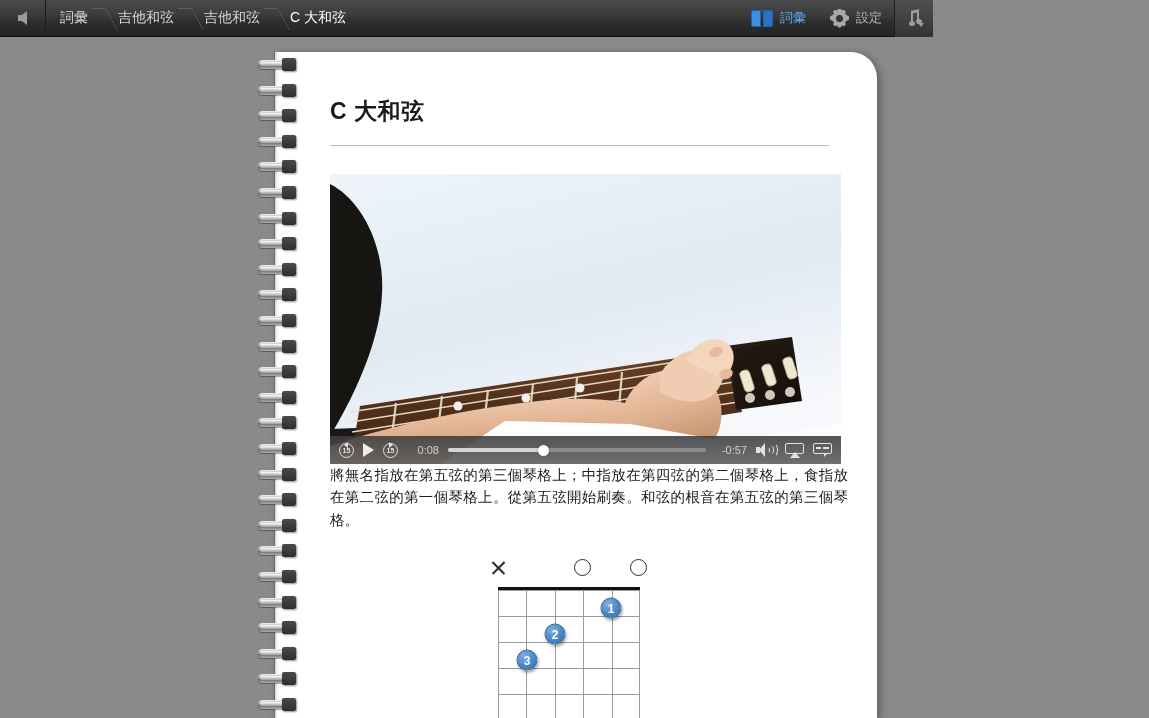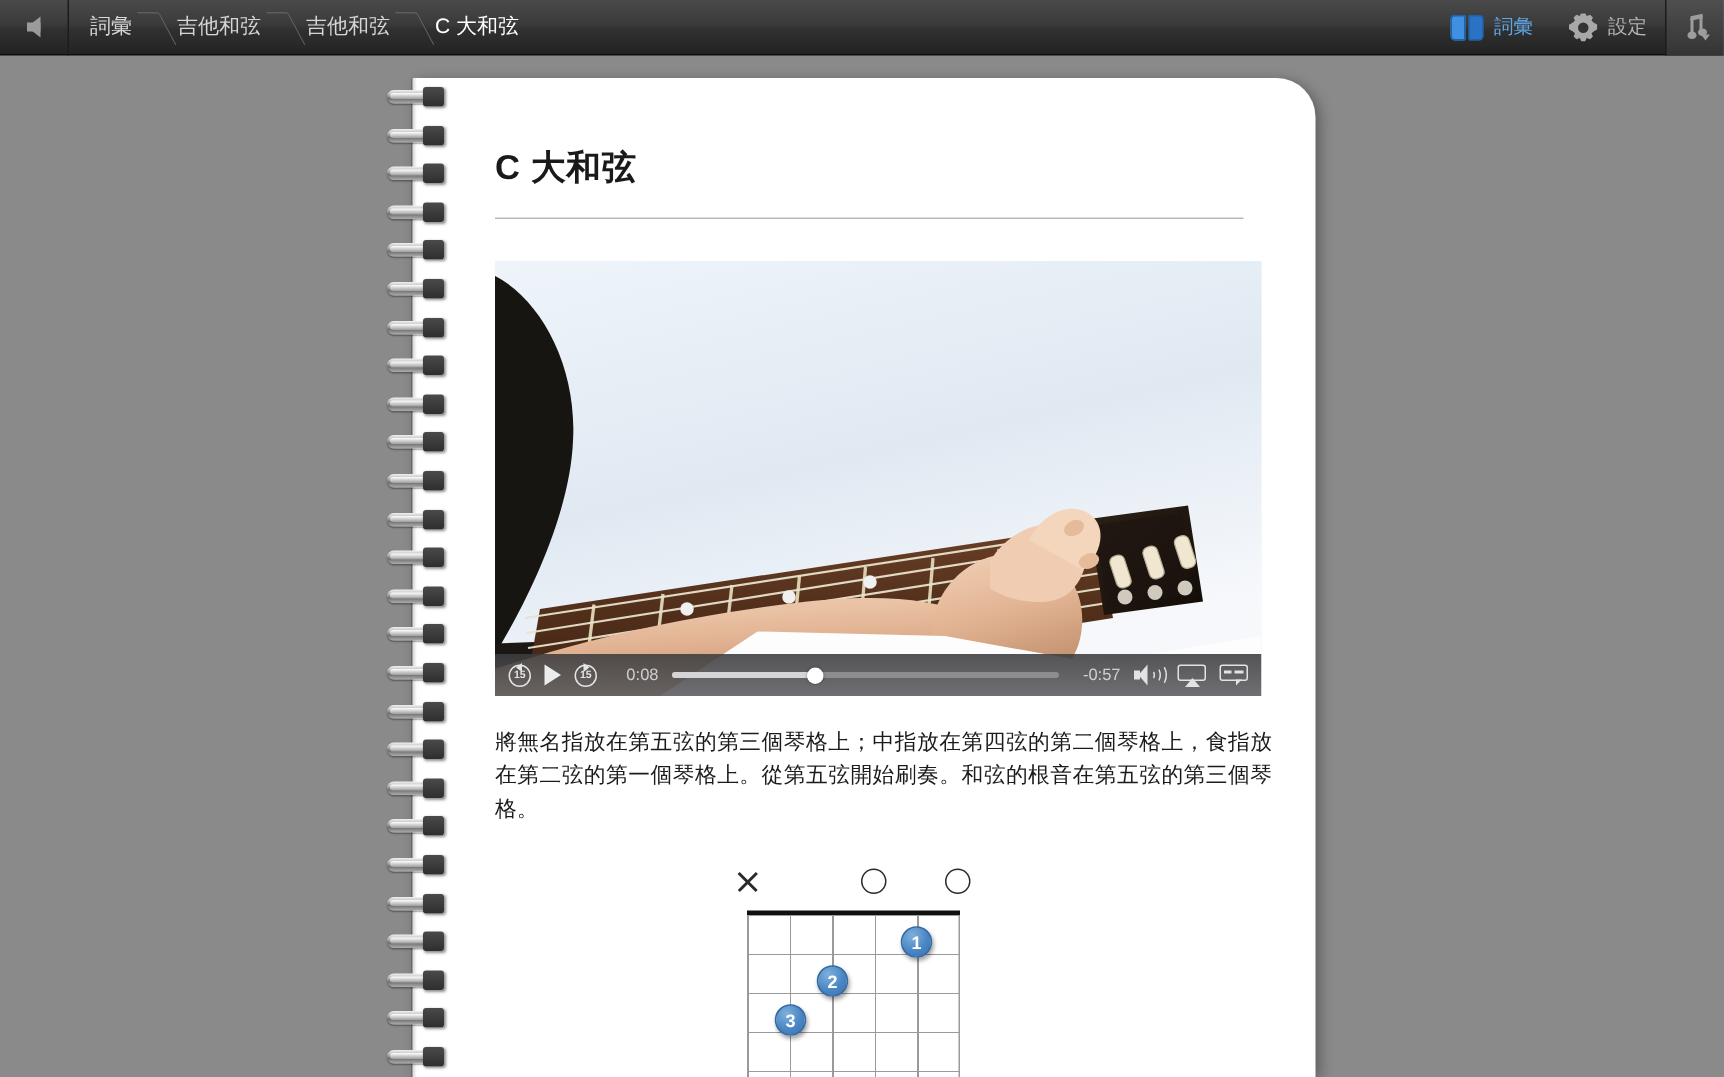--- a/index.html
+++ b/index.html
@@ -6,21 +6,21 @@
   html, body {
     width: 1149px; height: 718px;
     overflow: hidden;
     background: #8a8a8a;
     font-family: "Liberation Sans", "DejaVu Sans", sans-serif;
   }
 
   
   .toolbar {
     position: absolute; top: 0; left: 0;
-    width: 1149px; height: 37px;
+    width: 933px; height: 37px;
     background: linear-gradient(to bottom, #4a4a4a 0%, #3a3a3a 45%, #303030 55%, #232323 100%);
     border-bottom: 1px solid #0d0d0d;
     display: flex; align-items: center;
     z-index: 40;
   }
   .tb-back {
     width: 46px; height: 37px;
     display: flex; align-items: center; justify-content: center;
     border-right: 1px solid #1c1c1c;
     cursor: pointer;
@@ -219,21 +219,20 @@
     border-bottom: 6px solid #e2e2e2;
   }
   .cc { width: 19px; height: 14px; position: relative; }
   .cc .box { position: absolute; inset: 0 0 3px 0; border: 1.4px solid #e2e2e2; border-radius: 2px; }
   .cc .l1 { position: absolute; left: 3px; top: 4px; width: 5px; height: 1.6px; background: #e2e2e2; }
   .cc .l2 { position: absolute; left: 10px; top: 4px; width: 6px; height: 1.6px; background: #e2e2e2; }
   .cc .tail { position: absolute; left: 11px; bottom: 0; width: 0; height: 0; border-left: 4px solid #e2e2e2; border-bottom: 4px solid transparent; }
 
   
   .desc {
-    margin-top: 20px;
     width: 518px;
     font-size: 14.5px; line-height: 1.55; color: #1b1b1b;
     text-align: justify;
   }
 
   
   .chord { margin-top: 28px; position: relative; width: 200px; margin-left: 168px; }
   .chord-top { height: 28px; position: relative; }
   .mark { position: absolute; top: 0; font-size: 0; }
   .mark.x {

